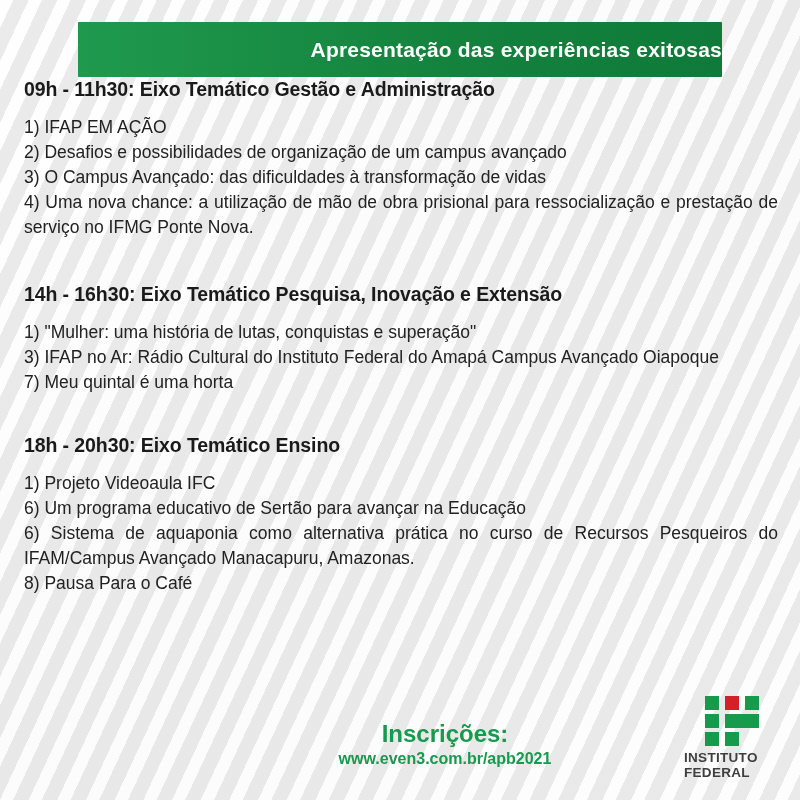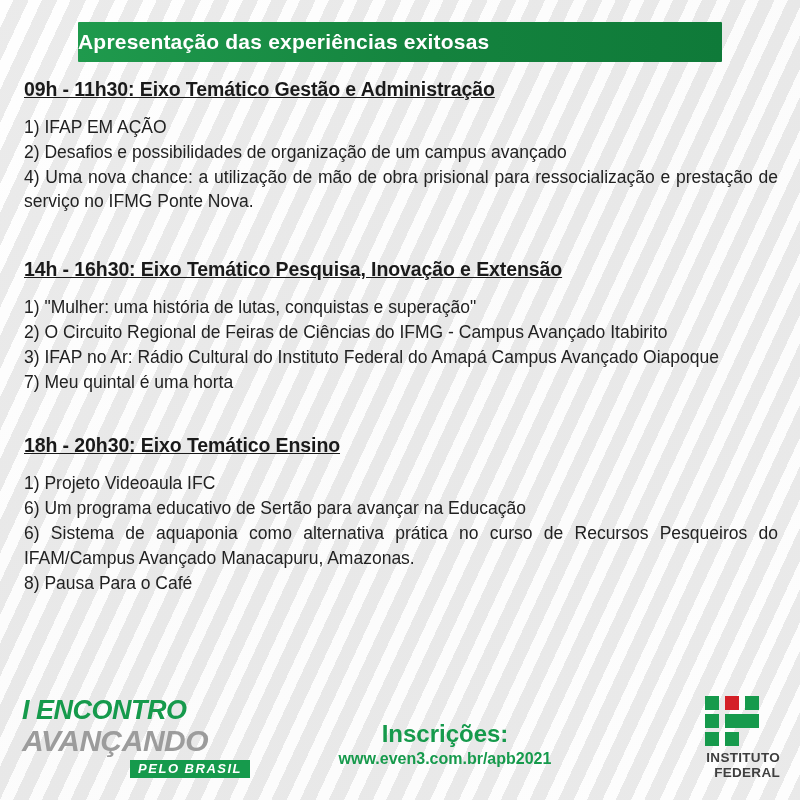--- a/index.html
+++ b/index.html
@@ -24,25 +24,25 @@
         rgba(232,232,232,0.85) 12px,
         rgba(232,232,232,0.85) 26px),
       linear-gradient(135deg, #fbfbfb 0%, #e8e8e8 50%, #f4f4f4 100%);
     box-sizing: border-box;
   }
   .title-band {
     position: absolute;
     top: 22px;
     left: 78px;
     right: 78px;
-    height: 40px;
+    height: 55px;
     background: linear-gradient(90deg, #1f9a4d 0%, #14833e 55%, #0f7a39 100%);
     display: flex;
     align-items: center;
-    justify-content: flex-start;
+    justify-content: flex-end;
     border-radius: 1px;
   }
   .title-band .title-text {
     color: #ffffff;
     font-size: 21px;
     font-weight: bold;
     letter-spacing: 0.2px;
     text-align: center;
   }
   .content {
@@ -53,21 +53,20 @@
   }
   .section {
     margin-bottom: 18px;
   }
   .section-heading {
     font-size: 19.5px;
     font-weight: bold;
     color: #1a1a1a;
     margin-bottom: 14px;
     letter-spacing: -0.1px;
-    text-decoration: underline;
   }
   .item {
     font-size: 17.5px;
     color: #222222;
     line-height: 1.38;
     margin: 0 0 1px 0;
   }
   .item.justified {
     text-align: justify;
     text-align-last: left;
@@ -178,21 +177,21 @@
     color: #5a5a5a;
     line-height: 1.45;
     margin-top: 2px;
     letter-spacing: 0.2px;
   }
   .logo-if {
     position: absolute;
     left: 684px;
     bottom: 20px;
     width: 96px;
-    text-align: right;
+    text-align: left;
   }
   .if-mark {
     width: 54px;
     height: 50px;
     margin: 0 auto 4px auto;
     position: relative;
   }
   .if-mark i {
     position: absolute;
     background: #169a4c;
@@ -221,52 +220,47 @@
   <div class="title-band">
     <div class="title-text">Apresentação das experiências exitosas</div>
   </div>
 
   <div class="content">
 
     <div class="section">
       <div class="section-heading">09h - 11h30: Eixo Temático Gestão e Administração</div>
       <p class="item">1) IFAP EM AÇÃO</p>
       <p class="item">2) Desafios e possibilidades de organização de um campus avançado</p>
+      <p class="item">3) O Campus Avançado: das dificuldades à transformação de vidas</p>
       <p class="item justified">4) Uma nova chance: a utilização de mão de obra prisional para ressocialização e prestação de serviço no IFMG Ponte Nova.</p>
     </div>
 
     <div class="gap-lg"></div>
 
     <div class="section">
       <div class="section-heading">14h - 16h30: Eixo Temático Pesquisa, Inovação e Extensão</div>
       <p class="item">1) "Mulher: uma história de lutas, conquistas e superação"</p>
-      <p class="item">2) O Circuito Regional de Feiras de Ciências do IFMG - Campus Avançado Itabirito</p>
       <p class="item justified">3) IFAP no Ar: Rádio Cultural do Instituto Federal do Amapá Campus Avançado Oiapoque</p>
       <p class="item">7) Meu quintal é uma horta</p>
     </div>
 
     <div class="gap-md"></div>
 
     <div class="section">
       <div class="section-heading">18h - 20h30: Eixo Temático Ensino</div>
       <p class="item">1) Projeto Videoaula IFC</p>
       <p class="item">6) Um programa educativo de Sertão para avançar na Educação</p>
       <p class="item justified">6) Sistema de aquaponia como alternativa prática no curso de Recursos Pesqueiros do IFAM/Campus Avançado Manacapuru, Amazonas.</p>
       <p class="item">8) Pausa Para o Café</p>
     </div>
 
   </div>
 
   <div class="footer">
 
-    <div class="logo-event">
-      <div class="l1">I ENCONTRO</div>
-      <div class="l2">AVANÇANDO</div>
-      <div class="l3"><span>PELO BRASIL</span></div>
-    </div>
 
     <div class="inscricoes">
       <div class="ins-label">Inscrições:</div>
       <div class="ins-url">www.even3.com.br/apb2021</div>
     </div>
 
 
     <div class="logo-if">
       <div class="if-mark">
         <i class="b1"></i>

